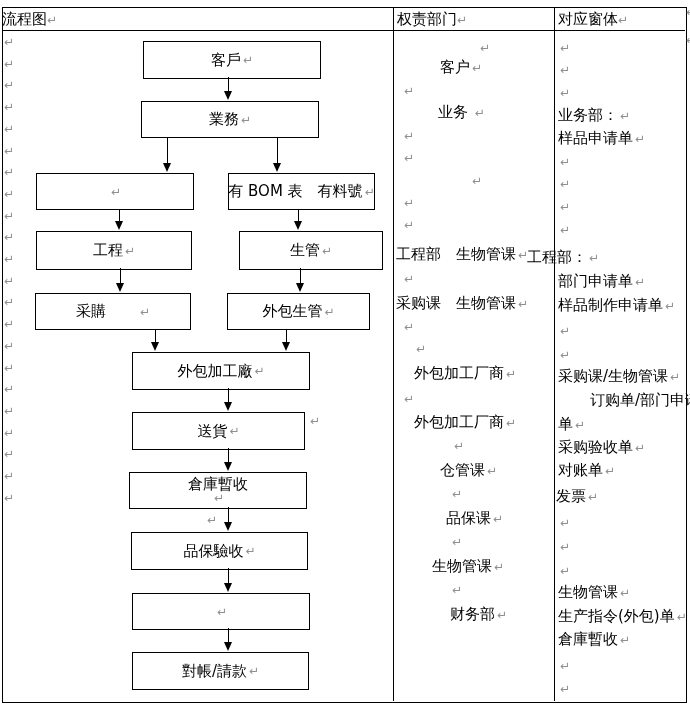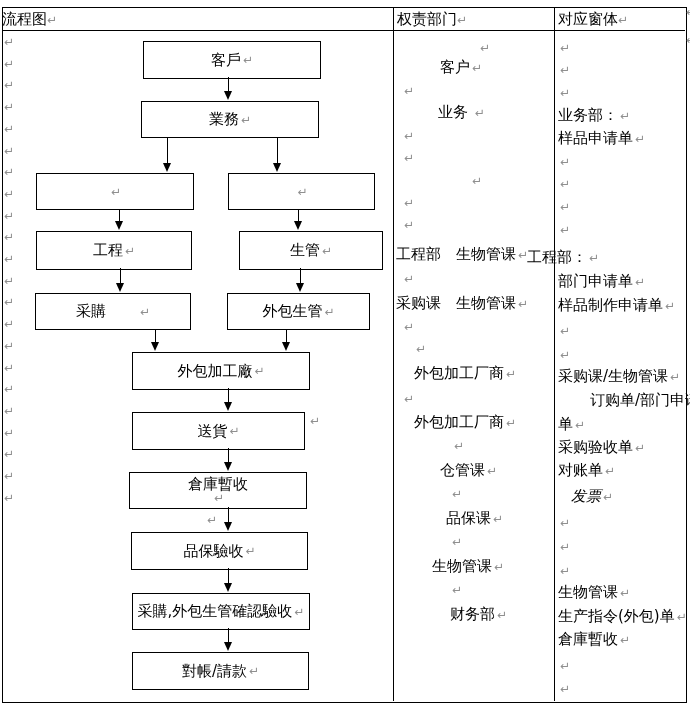--- a/index.html
+++ b/index.html
@@ -52,20 +52,21 @@
         <span class="pc">↵</span>
       </div>
       <div class="fc-box" style="left: 141px; top: 101px; width: 176px; height: 35px;">
         <span>業務 </span>
         <span class="pc">↵</span>
       </div>
       <div class="fc-box" style="left: 36px; top: 173px; width: 156px; height: 35px;">
         <span class="pc">↵</span>
       </div>
       <div class="fc-box" style="left: 228px; top: 173px; width: 145px; height: 35px;">
+        <span>有 BOM 表　有料號</span>
         <span class="pc">↵</span>
       </div>
       <div class="fc-box" style="left: 36px; top: 231px; width: 154px; height: 37px;">
         <span>工程</span>
         <span class="pc">↵</span>
       </div>
       <div class="fc-box" style="left: 239px; top: 231px; width: 142px; height: 37px;">
         <span>生管</span>
         <span class="pc">↵</span>
       </div>
@@ -87,21 +88,20 @@
       </div>
       <div class="fc-box" style="left: 129px; top: 472px; width: 176px; height: 35px; flex-direction: column;">
         <span>倉庫暫收</span>
         <span class="pc">↵</span>
       </div>
       <div class="fc-box" style="left: 131px; top: 532px; width: 175px; height: 36px;">
         <span>品保驗收</span>
         <span class="pc">↵</span>
       </div>
       <div class="fc-box" style="left: 132px; top: 593px; width: 176px; height: 35px;">
-        <span>采購,外包生管確認驗收</span>
         <span class="pc">↵</span>
       </div>
       <div class="fc-box" style="left: 132px; top: 652px; width: 175px; height: 36px;">
         <span>對帳/請款</span>
         <span class="pc">↵</span>
       </div>
       <div class="arrow-line" style="left: 228px; top: 77px; height: 15px;"></div>
       <div class="arrow-head" style="left: 224px; top: 91px;"></div>
       <div class="arrow-line" style="left: 167px; top: 137px; height: 27px;"></div>
       <div class="arrow-head" style="left: 163px; top: 163px;"></div>
@@ -196,21 +196,21 @@
       <div class="tline" style="left: 527px; top: 246px;"><span>工程部：</span><span class="pc">↵</span></div>
       <div class="tline" style="left: 558px; top: 270px;"><span>部门申请单</span><span class="pc">↵</span></div>
       <div class="tline" style="left: 558px; top: 294px;"><span>样品制作申请单</span><span class="pc">↵</span></div>
       <div class="tline" style="left: 558px; top: 319px;"><span></span><span class="pc">↵</span></div>
       <div class="tline" style="left: 558px; top: 343px;"><span></span><span class="pc">↵</span></div>
       <div class="tline" style="left: 558px; top: 365px;"><span>采购课/生物管课</span><span class="pc">↵</span></div>
       <div class="tline" style="left: 590px; top: 389px;"><span>订购单/部门申请</span><span class="pc">↵</span></div>
       <div class="tline" style="left: 558px; top: 413px;"><span>单</span><span class="pc">↵</span></div>
       <div class="tline" style="left: 558px; top: 436px;"><span>采购验收单</span><span class="pc">↵</span></div>
       <div class="tline" style="left: 558px; top: 459px;"><span>对账单</span><span class="pc">↵</span></div>
-      <div class="tline" style="left: 571px; top: 485px; font-style: italic;"><span>发票</span><span class="pc">↵</span></div>
+      <div class="tline" style="left: 556px; top: 485px;"><span>发票</span><span class="pc">↵</span></div>
       <div class="tline" style="left: 558px; top: 511px;"><span></span><span class="pc">↵</span></div>
       <div class="tline" style="left: 558px; top: 535px;"><span></span><span class="pc">↵</span></div>
       <div class="tline" style="left: 558px; top: 559px;"><span></span><span class="pc">↵</span></div>
       <div class="tline" style="left: 558px; top: 581px;"><span>生物管课</span><span class="pc">↵</span></div>
       <div class="tline" style="left: 558px; top: 605px;"><span>生产指令(外包)单</span><span class="pc">↵</span></div>
       <div class="tline" style="left: 558px; top: 628px;"><span>倉庫暫收</span><span class="pc">↵</span></div>
       <div class="tline" style="left: 558px; top: 654px;"><span></span><span class="pc">↵</span></div>
       <div class="tline" style="left: 558px; top: 677px;"><span></span><span class="pc">↵</span></div>
     </div>
   <div id="margin-layer">

